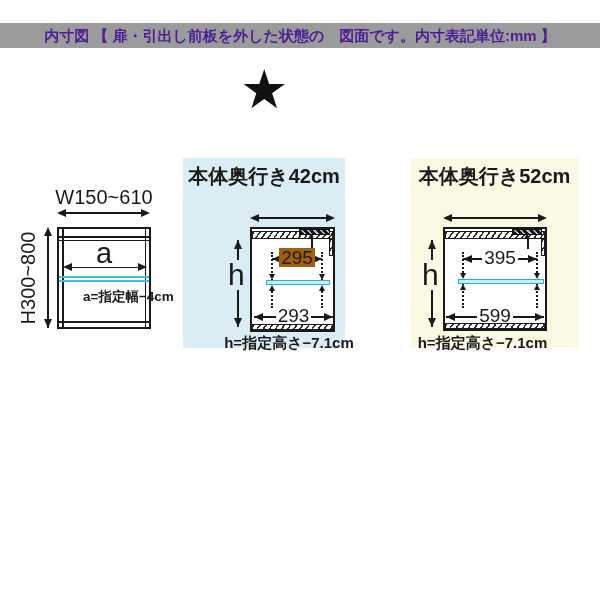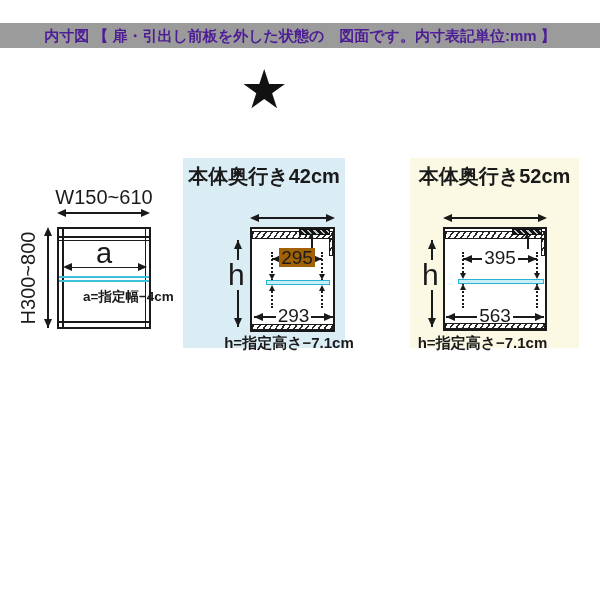--- a/index.html
+++ b/index.html
@@ -148,21 +148,21 @@
       <div class="shelf" style="left:13px;top:50px;width:86px;height:5px;"></div>
       <div class="tri d" style="left:15px;top:44px;"></div>
       <div class="tri u" style="left:15px;top:55px;"></div>
       <div class="tri d" style="left:89px;top:44px;"></div>
       <div class="tri u" style="left:89px;top:55px;"></div>
 
       <div class="ln" style="left:1px;top:87px;width:98px;height:1.5px;"></div>
       <div class="ah l" style="left:1px;top:84px;"></div>
       <div class="ah r" style="left:90px;top:84px;"></div>
       <div class="dim-label" style="left:1px;top:77px;width:98px;">
-        <span style="background:#fff;">563</span>
+        <span style="background:#fff;">599</span>
       </div>
 
       <div class="hatch" style="left:0;right:0;bottom:0;height:6px;"></div>
     </div>
 
     <div class="ln" style="left:21px;top:82px;width:2px;height:87px;"></div>
     <div class="ah u" style="left:18px;top:82px;"></div>
     <div class="ah d" style="left:18px;top:160px;"></div>
     <div class="t" style="left:9px;top:102px;font-size:30px;line-height:1;background:#fbf9e3;padding:0 3px;">h</div>
 

